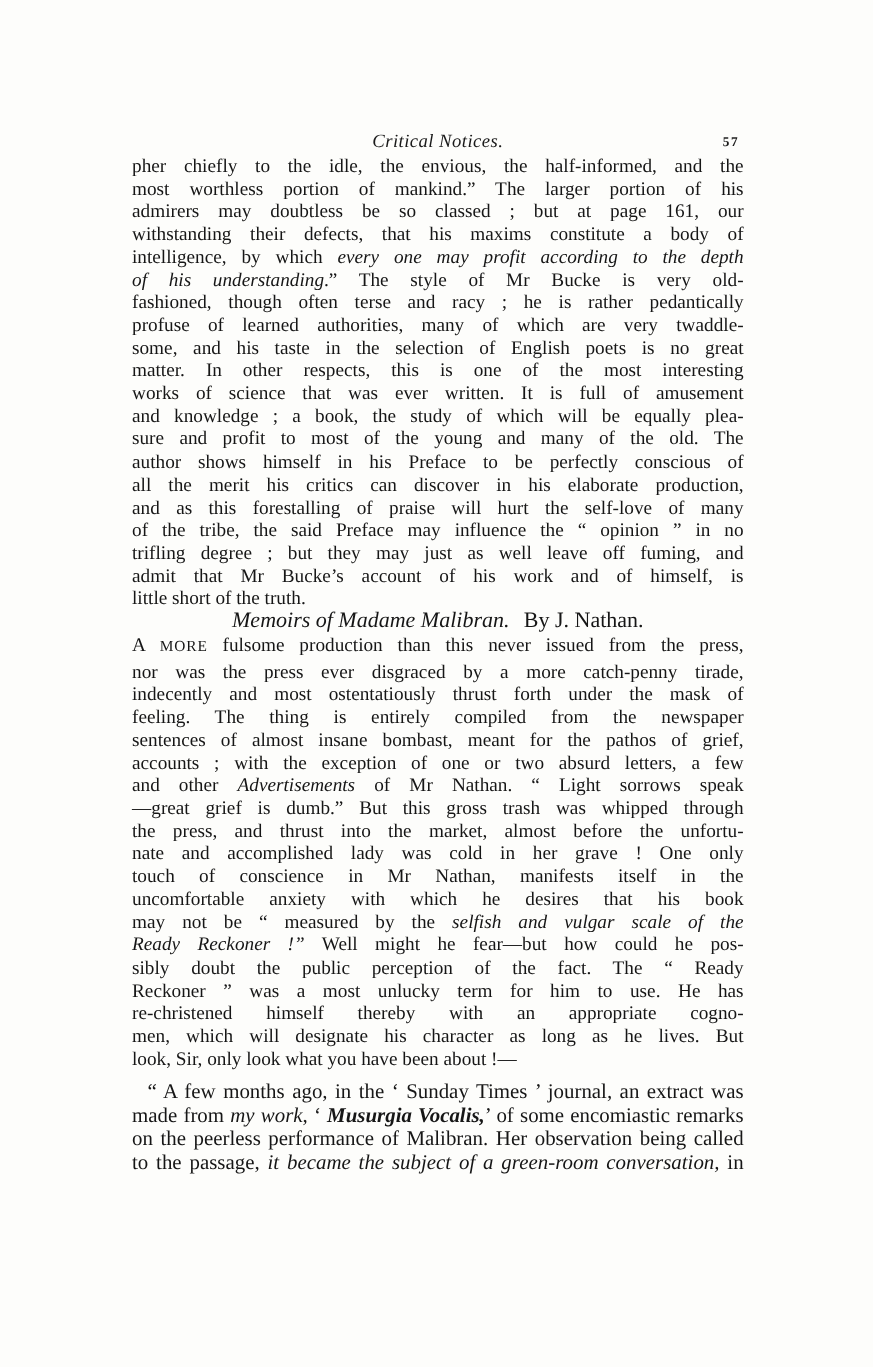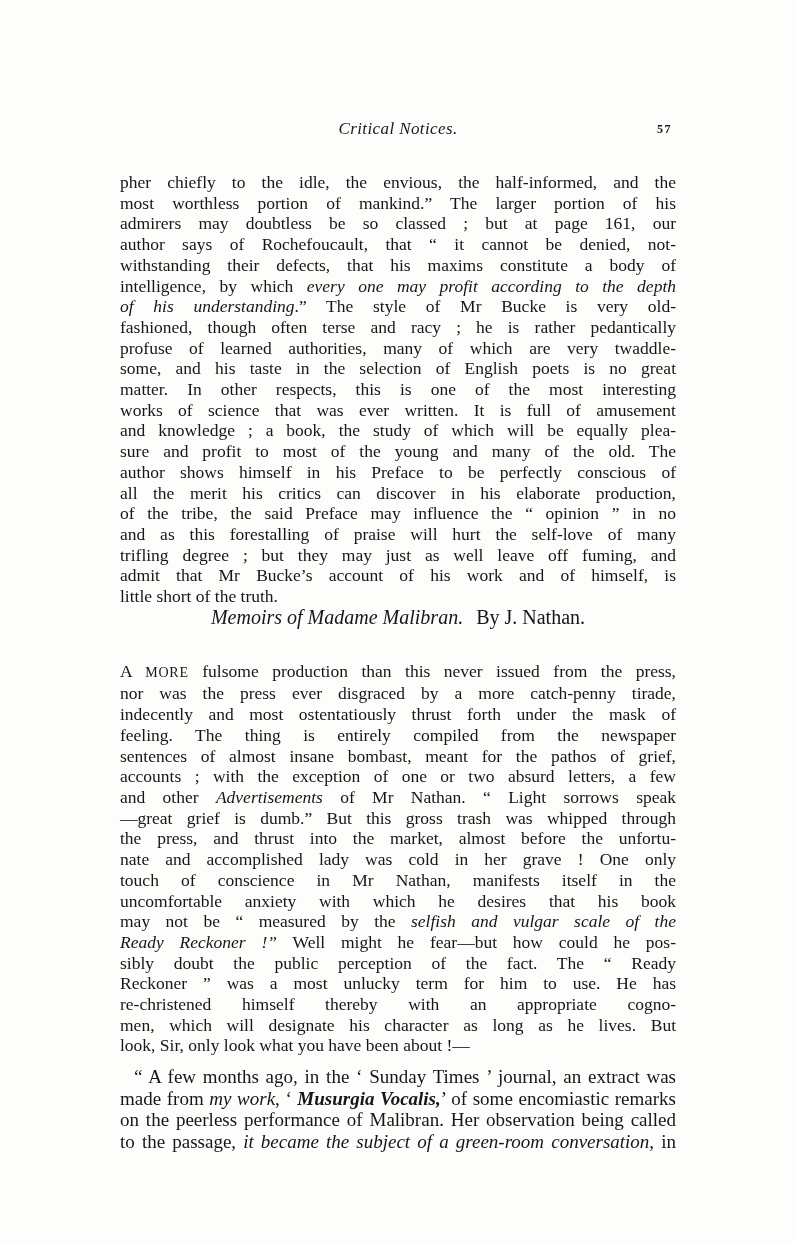--- a/index.html
+++ b/index.html
@@ -33,21 +33,21 @@
     letter-spacing: 0.4px;
   }
   .page-number {
     position: absolute; right: 4px; top: 0;
     font-weight: 700;
     font-size: 12px;
     letter-spacing: 1.5px;
   }
   .block { color: #161616; }
   .block.paragraph {
-    margin-top: 33px;
+    margin-top: 1px;
     font-size: 17.5px;
     line-height: 20.7px;
   }
   .block.heading {
     margin-top: 0;
     font-size: 20px;
     line-height: 21px;
   }
   .block.quote {
     margin-top: 10px;
@@ -73,35 +73,34 @@
   <div class="text-area">
     <div class="running-head">
       <div class="running-title">Critical Notices.</div>
       <div class="page-number">57</div>
     </div>
     <div>
         <div class="block paragraph">
           <div class="line"><span>pher chiefly to the idle, the envious, the half-informed, and the</span></div>
           <div class="line"><span>most worthless portion of mankind.” The larger portion of his</span></div>
           <div class="line"><span>admirers may doubtless be so classed ; but at page 161, our</span></div>
-          <div class="line"><span>author says of Rochefoucault, that “ it cannot be denied, not-</span></div>
           <div class="line"><span>withstanding their defects, that his maxims constitute a body of</span></div>
           <div class="line"><span>intelligence, by which </span><em>every one may profit according to the depth</em></div>
           <div class="line"><em>of his understanding</em><span>.” The style of Mr Bucke is very old-</span></div>
           <div class="line"><span>fashioned, though often terse and racy ; he is rather pedantically</span></div>
           <div class="line"><span>profuse of learned authorities, many of which are very twaddle-</span></div>
           <div class="line"><span>some, and his taste in the selection of English poets is no great</span></div>
           <div class="line"><span>matter. In other respects, this is one of the most interesting</span></div>
           <div class="line"><span>works of science that was ever written. It is full of amusement</span></div>
           <div class="line"><span>and knowledge ; a book, the study of which will be equally plea-</span></div>
           <div class="line"><span>sure and profit to most of the young and many of the old. The</span></div>
           <div class="line"><span>author shows himself in his Preface to be perfectly conscious of</span></div>
           <div class="line"><span>all the merit his critics can discover in his elaborate production,</span></div>
+          <div class="line"><span>and as this forestalling of praise will hurt the self-love of many</span></div>
           <div class="line"><span>of the tribe, the said Preface may influence the “ opinion ” in no</span></div>
-          <div class="line"><span>and as this forestalling of praise will hurt the self-love of many</span></div>
           <div class="line"><span>trifling degree ; but they may just as well leave off fuming, and</span></div>
           <div class="line"><span>admit that Mr Bucke’s account of his work and of himself, is</span></div>
           <div class="line last"><span>little short of the truth.</span></div>
         </div>
         <div class="block heading">
           <div class="line last"><em>Memoirs of Madame Malibran.</em><span>By J. Nathan.</span></div>
         </div>
         <div class="block paragraph">
           <div class="line"><span>A </span><span class="sc">MORE</span><span> fulsome production than this never issued from the press,</span></div>
           <div class="line"><span>nor was the press ever disgraced by a more catch-penny tirade,</span></div>

